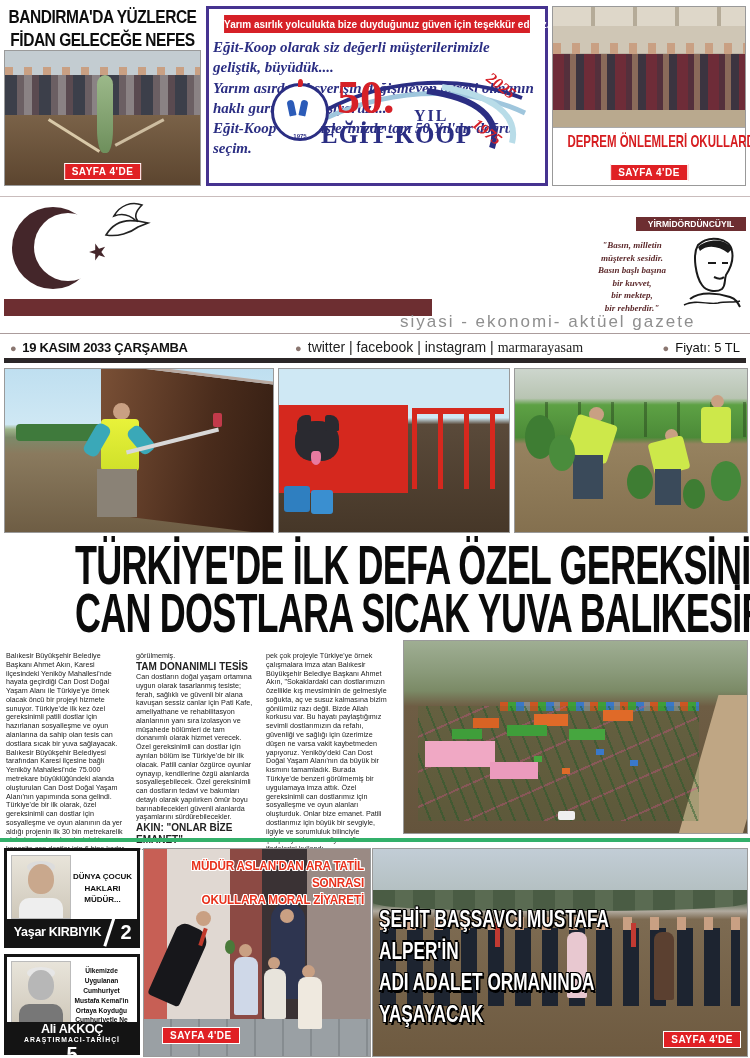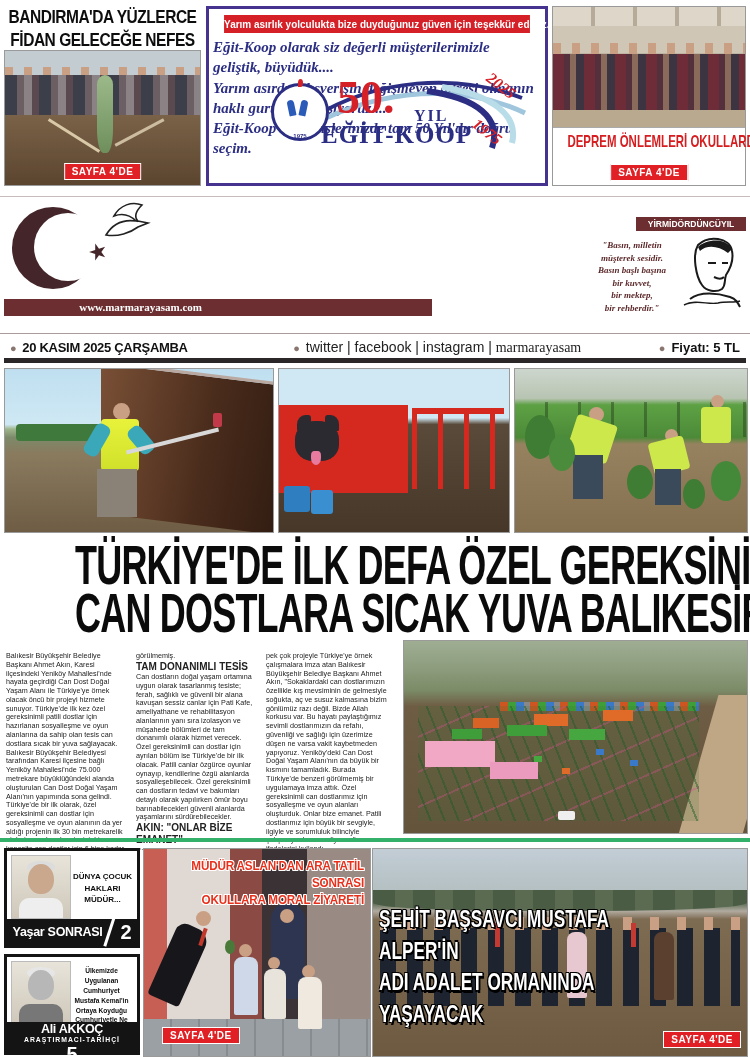--- a/index.html
+++ b/index.html
@@ -54,40 +54,40 @@
   .tr-photo{top:0;left:0;right:0;height:120px;border:none;border-bottom:1px solid #aaa;}
   .tr-headline{position:absolute;top:124px;left:0;width:100%;text-align:center;color:#d61d20;
     font-weight:bold;font-size:13.5px;line-height:17px;white-space:nowrap;
     transform:scale(.85,1.2);transform-origin:center top;}
   
   .mast{left:0;top:196px;width:750px;height:138px;border-top:1px solid #c9bcbc;border-bottom:1px solid #ab9c9c;box-sizing:border-box;background:#fff;}
   .crescent-outer{position:absolute;left:12px;top:10px;width:82px;height:82px;border-radius:50%;background:#44262a;}
   .crescent-inner{position:absolute;left:34px;top:16px;width:68px;height:68px;border-radius:50%;background:#fff;}
   .star{position:absolute;left:88px;top:42px;color:#44262a;font-size:22px;transform:rotate(-18deg);}
   .web-bar{position:absolute;left:4px;top:102px;width:428px;height:17px;background:#6d2e31;}
-  .web-text{position:absolute;left:28px;top:2px;width:170px;text-align:right;color:#fff;
+  .web-text{position:absolute;left:28px;top:13px;width:170px;text-align:center;color:#fff;
     font-family:"Liberation Serif",serif;font-weight:bold;font-size:11px;}
   .yasam{position:absolute;left:150px;top:8px;width:505px;text-align:center;color:#6d2e31;
     font-weight:bold;font-size:130px;line-height:.85;letter-spacing:-7px;}
   .tagline{position:absolute;left:400px;top:115px;width:200px;color:#8f8f8f;font-size:17px;
     letter-spacing:2px;white-space:nowrap;}
   .year-bar{position:absolute;right:4px;top:20px;width:110px;height:14px;background:#6d2e31;
     color:#fff;font-weight:bold;font-size:8.5px;text-align:center;line-height:14px;}
   .mast-quote{position:absolute;left:590px;top:42px;width:84px;text-align:center;color:#5d2a2c;
     font-family:"Liberation Serif",serif;font-style:italic;font-weight:bold;font-size:9px;line-height:1.4;}
   .ataturk{position:absolute;left:678px;top:36px;width:66px;height:80px;}
 
   
   .date-row{position:absolute;top:337px;left:10px;right:10px;height:20px;display:flex;
     justify-content:space-between;align-items:center;}
   .dot{color:#8a7670;font-size:11px;margin-right:6px;}
   .date-left{font-weight:bold;font-size:13px;letter-spacing:-.3px;color:#111;}
   .date-center{font-size:14px;color:#222;margin-left:28px;}
   .date-center .serif{font-family:"Liberation Serif",serif;}
-  .date-right{font-weight:bold;font-size:13px;color:#111;}
+  .date-right{font-weight:normal;font-size:13px;color:#111;}
   .thick-rule{position:absolute;top:358px;left:4px;width:742px;height:5px;background:#2b2627;}
 
   
   .f1{left:4px;top:368px;width:268px;height:163px;background:linear-gradient(180deg,#bfdff0 0%,#cfe8f4 34%,#9db48a 37%,#7d8a6a 42%,#8a7a5e 52%,#6e5d44 100%);}
   .f2{left:278px;top:368px;width:230px;height:163px;background:linear-gradient(180deg,#cfe8f4 0%,#cfe8f4 30%,#5a4a3a 34%,#463728 100%);}
   .f3{left:514px;top:368px;width:232px;height:163px;background:linear-gradient(180deg,#cdd6cd 0%,#b8c4b2 18%,#5da144 22%,#4c8a38 42%,#96825f 46%,#84704f 100%);}
 
   
   .main-h1,.main-h2{position:absolute;left:0;width:750px;text-align:center;color:#0b0b0b;
     font-weight:bold;white-space:nowrap;font-size:45px;line-height:46px;letter-spacing:-1px;
@@ -213,39 +213,40 @@
   <div class="abs mast">
     <div class="crescent-outer"></div>
     <div class="crescent-inner"></div>
     <div class="star">★</div>
     <svg class="abs" style="left:92px;top:0;" width="60" height="46" viewBox="0 0 60 46">
       <path d="M14 38 C 20 28, 30 22, 44 24 C 38 18, 30 16, 22 19 C 28 8, 40 4, 50 8 C 44 14, 42 20, 46 24 L 56 26 L 46 30 C 38 36, 26 40, 14 38 Z" fill="#fff" stroke="#222" stroke-width="1.6"></path>
     </svg>
     <div class="web-bar">
       <span class="web-text">www.marmarayasam.com</span>
     </div>
+    <div class="tagline">siyasi - ekonomi- aktüel gazete</div>
     <div class="year-bar">YİRMİDÖRDÜNCÜYIL</div>
     <div class="mast-quote pre">"Basın, milletin
 müşterek sesidir.
 Basın başlı başına
 bir kuvvet,
 bir mektep,
 bir rehberdir."</div>
     <svg class="ataturk" viewBox="0 0 66 80">
       <path d="M20 12 C 30 2, 52 4, 54 18 C 56 28, 52 36, 48 42 C 46 48, 48 52, 44 56 C 38 60, 28 58, 24 52 C 18 44, 14 22, 20 12 Z" fill="none" stroke="#1a1a1a" stroke-width="2"></path>
       <path d="M20 14 C 28 6, 48 4, 54 16 L 50 20 C 40 12, 28 12, 22 18 Z" fill="#1a1a1a"></path>
       <path d="M30 30 L 38 30 M44 30 L 50 30" stroke="#1a1a1a" stroke-width="2"></path>
       <path d="M36 44 C 40 46, 44 46, 46 44" stroke="#1a1a1a" stroke-width="2" fill="none"></path>
       <path d="M12 66 C 22 58, 40 60, 52 64 C 58 66, 60 70, 62 74" stroke="#1a1a1a" stroke-width="2" fill="none"></path>
       <path d="M6 72 C 18 66, 30 72, 40 70 C 48 68, 56 70, 62 68" stroke="#1a1a1a" stroke-width="1.4" fill="none"></path>
     </svg>
   </div>
 
   <div class="date-row">
-    <span class="date-left"><span class="dot">●</span><span>20 KASIM 2025 ÇARŞAMBA</span></span>
+    <span class="date-left"><span class="dot">●</span><span>19 KASIM 2033 ÇARŞAMBA</span></span>
     <span class="date-center"><span class="dot">●</span><span>twitter | facebook | instagram | </span><span class="serif">marmarayasam</span></span>
     <span class="date-right"><span class="dot">●</span><span>Fiyatı: 5 TL</span></span>
   </div>
   <div class="thick-rule"></div>
 
   <div class="ph f1">
     <div class="decor" style="left:36%;top:2%;width:70%;height:92%;background:linear-gradient(100deg,#7a5036,#4a2c1c 55%,#2e1a10);transform:skewY(7deg);border-top:3px solid #b9a9a0;"></div>
     <div class="decor" style="left:4%;top:34%;width:34%;height:10%;background:#3f7a3c;border-radius:4px;"></div>
     <div class="w-head" style="left:108px;top:34px;width:17px;height:17px;"></div>
     <div class="worker-vest" style="left:96px;top:50px;width:38px;height:52px;background:linear-gradient(#e8f23a,#cfe02a);"></div>
@@ -325,21 +326,21 @@
 
   <div class="colbox colbox1">
     <div class="portrait">
       <div class="p-hair"></div>
       <div class="p-head"></div>
       <div class="p-body"></div>
     </div>
     <div class="teaser1 pre">DÜNYA ÇOCUK
 HAKLARI MÜDÜR...</div>
     <div class="name-bar name-bar1">
-      <span class="nb-name">Yaşar SONRASI</span>
+      <span class="nb-name">Yaşar KIRBIYIK</span>
       <span class="nb-slash"></span>
       <span class="nb-num">2</span>
     </div>
   </div>
 
   <div class="colbox colbox2">
     <div class="portrait gray">
       <div class="p-hair"></div>
       <div class="p-head"></div>
       <div class="p-body"></div>

